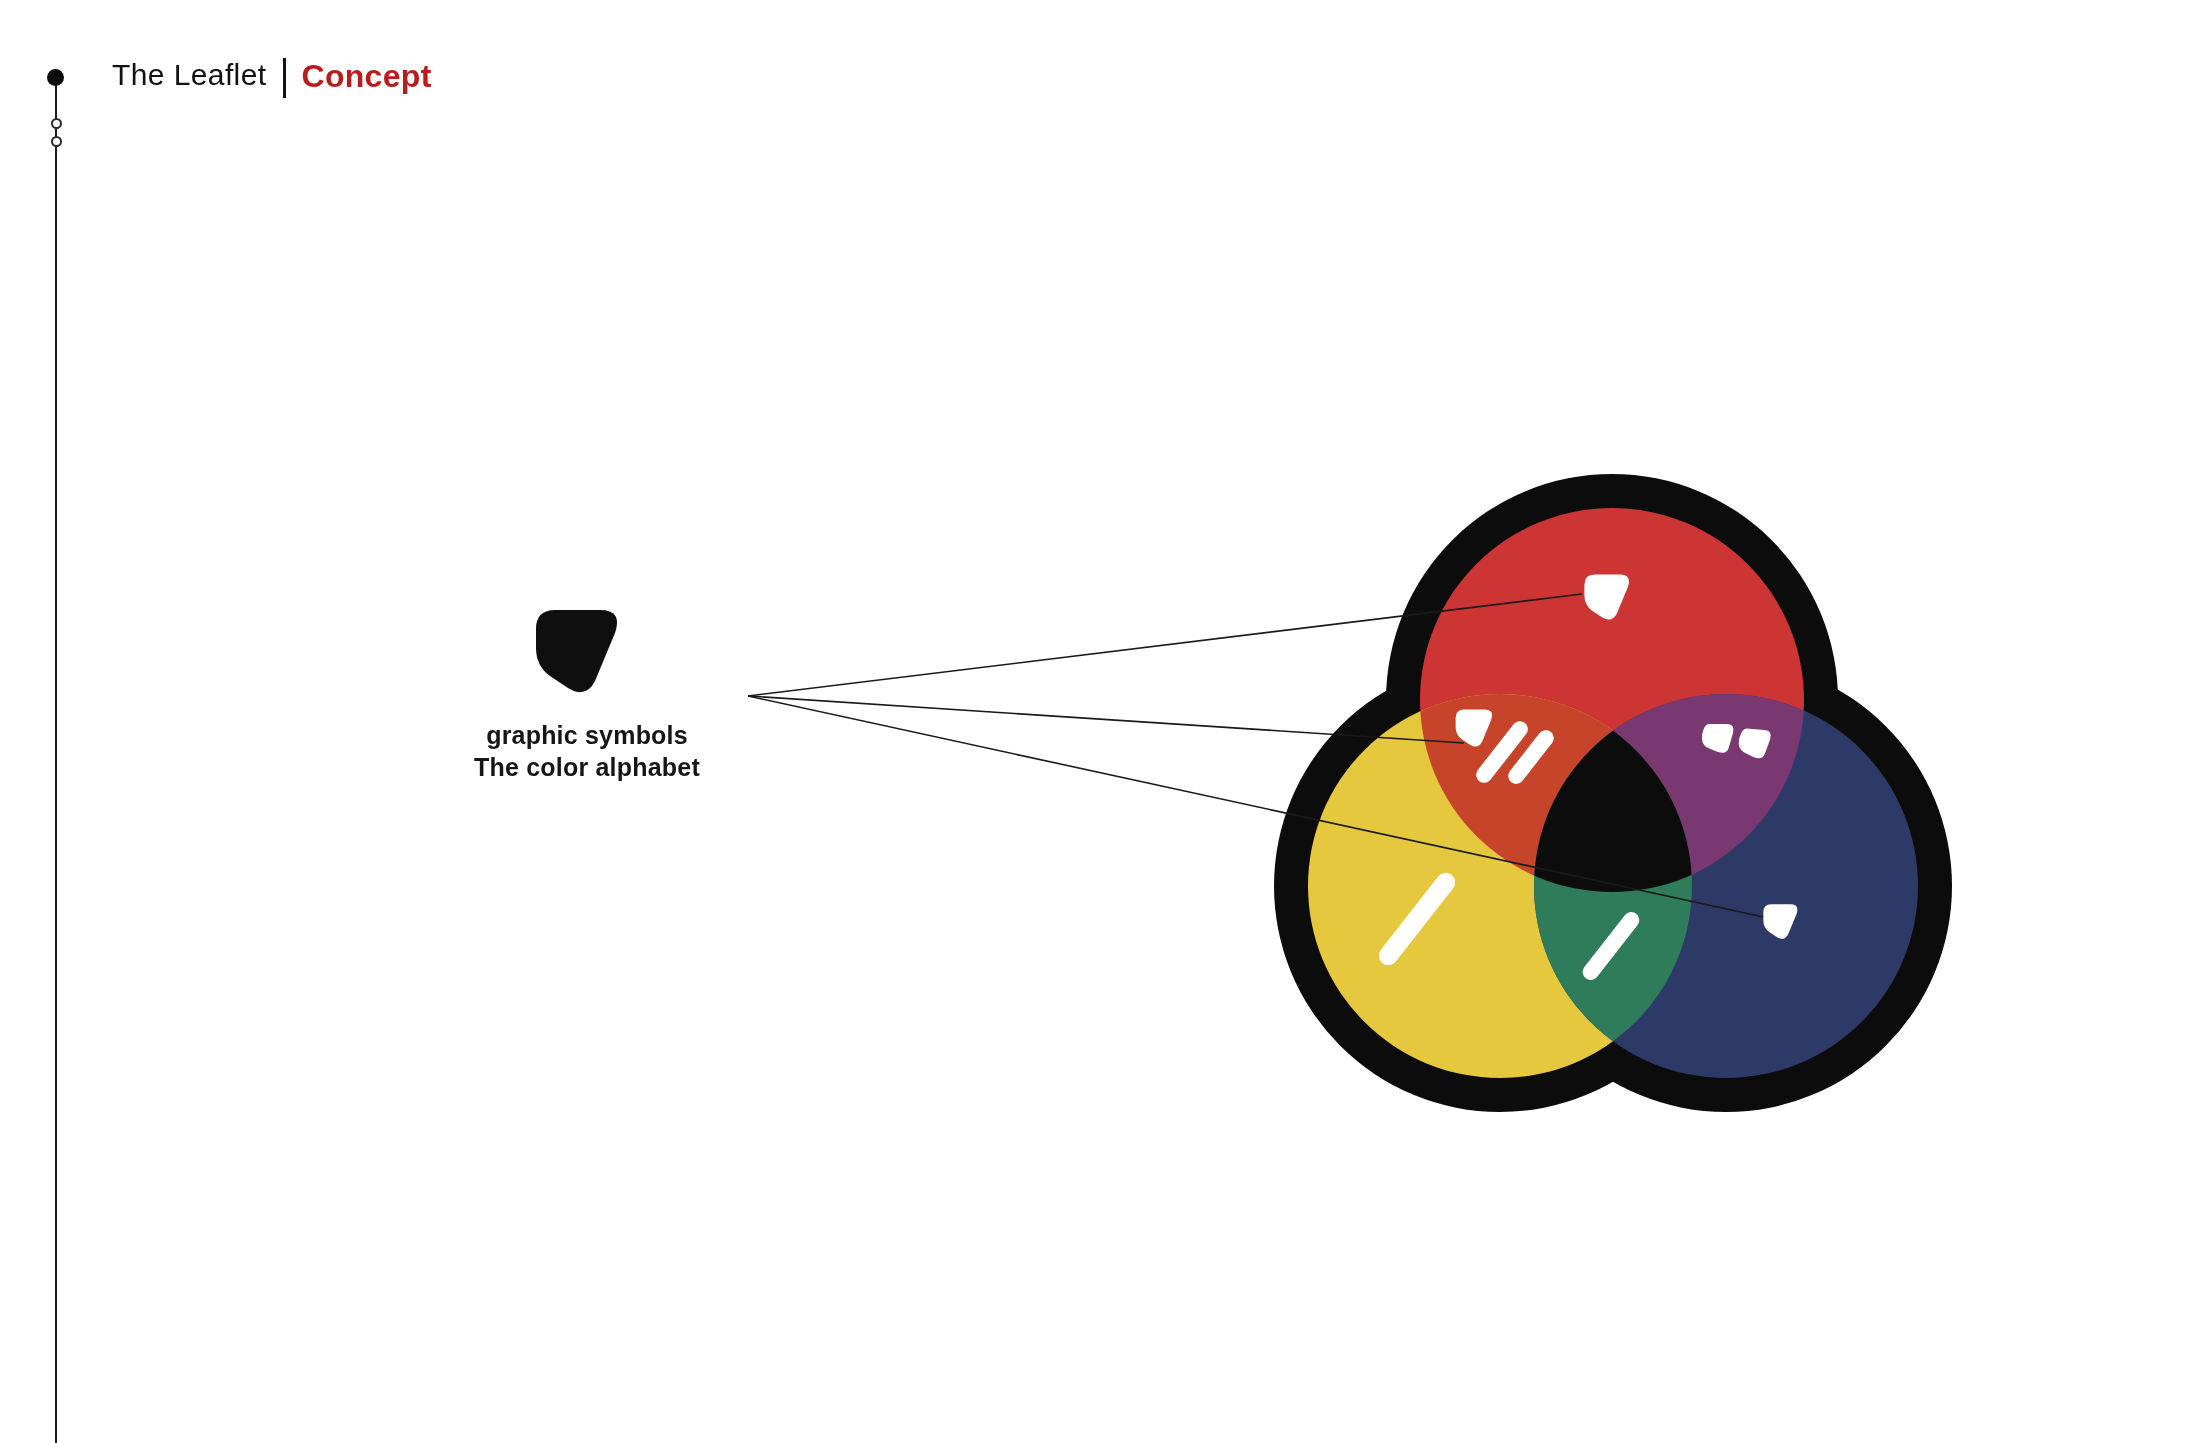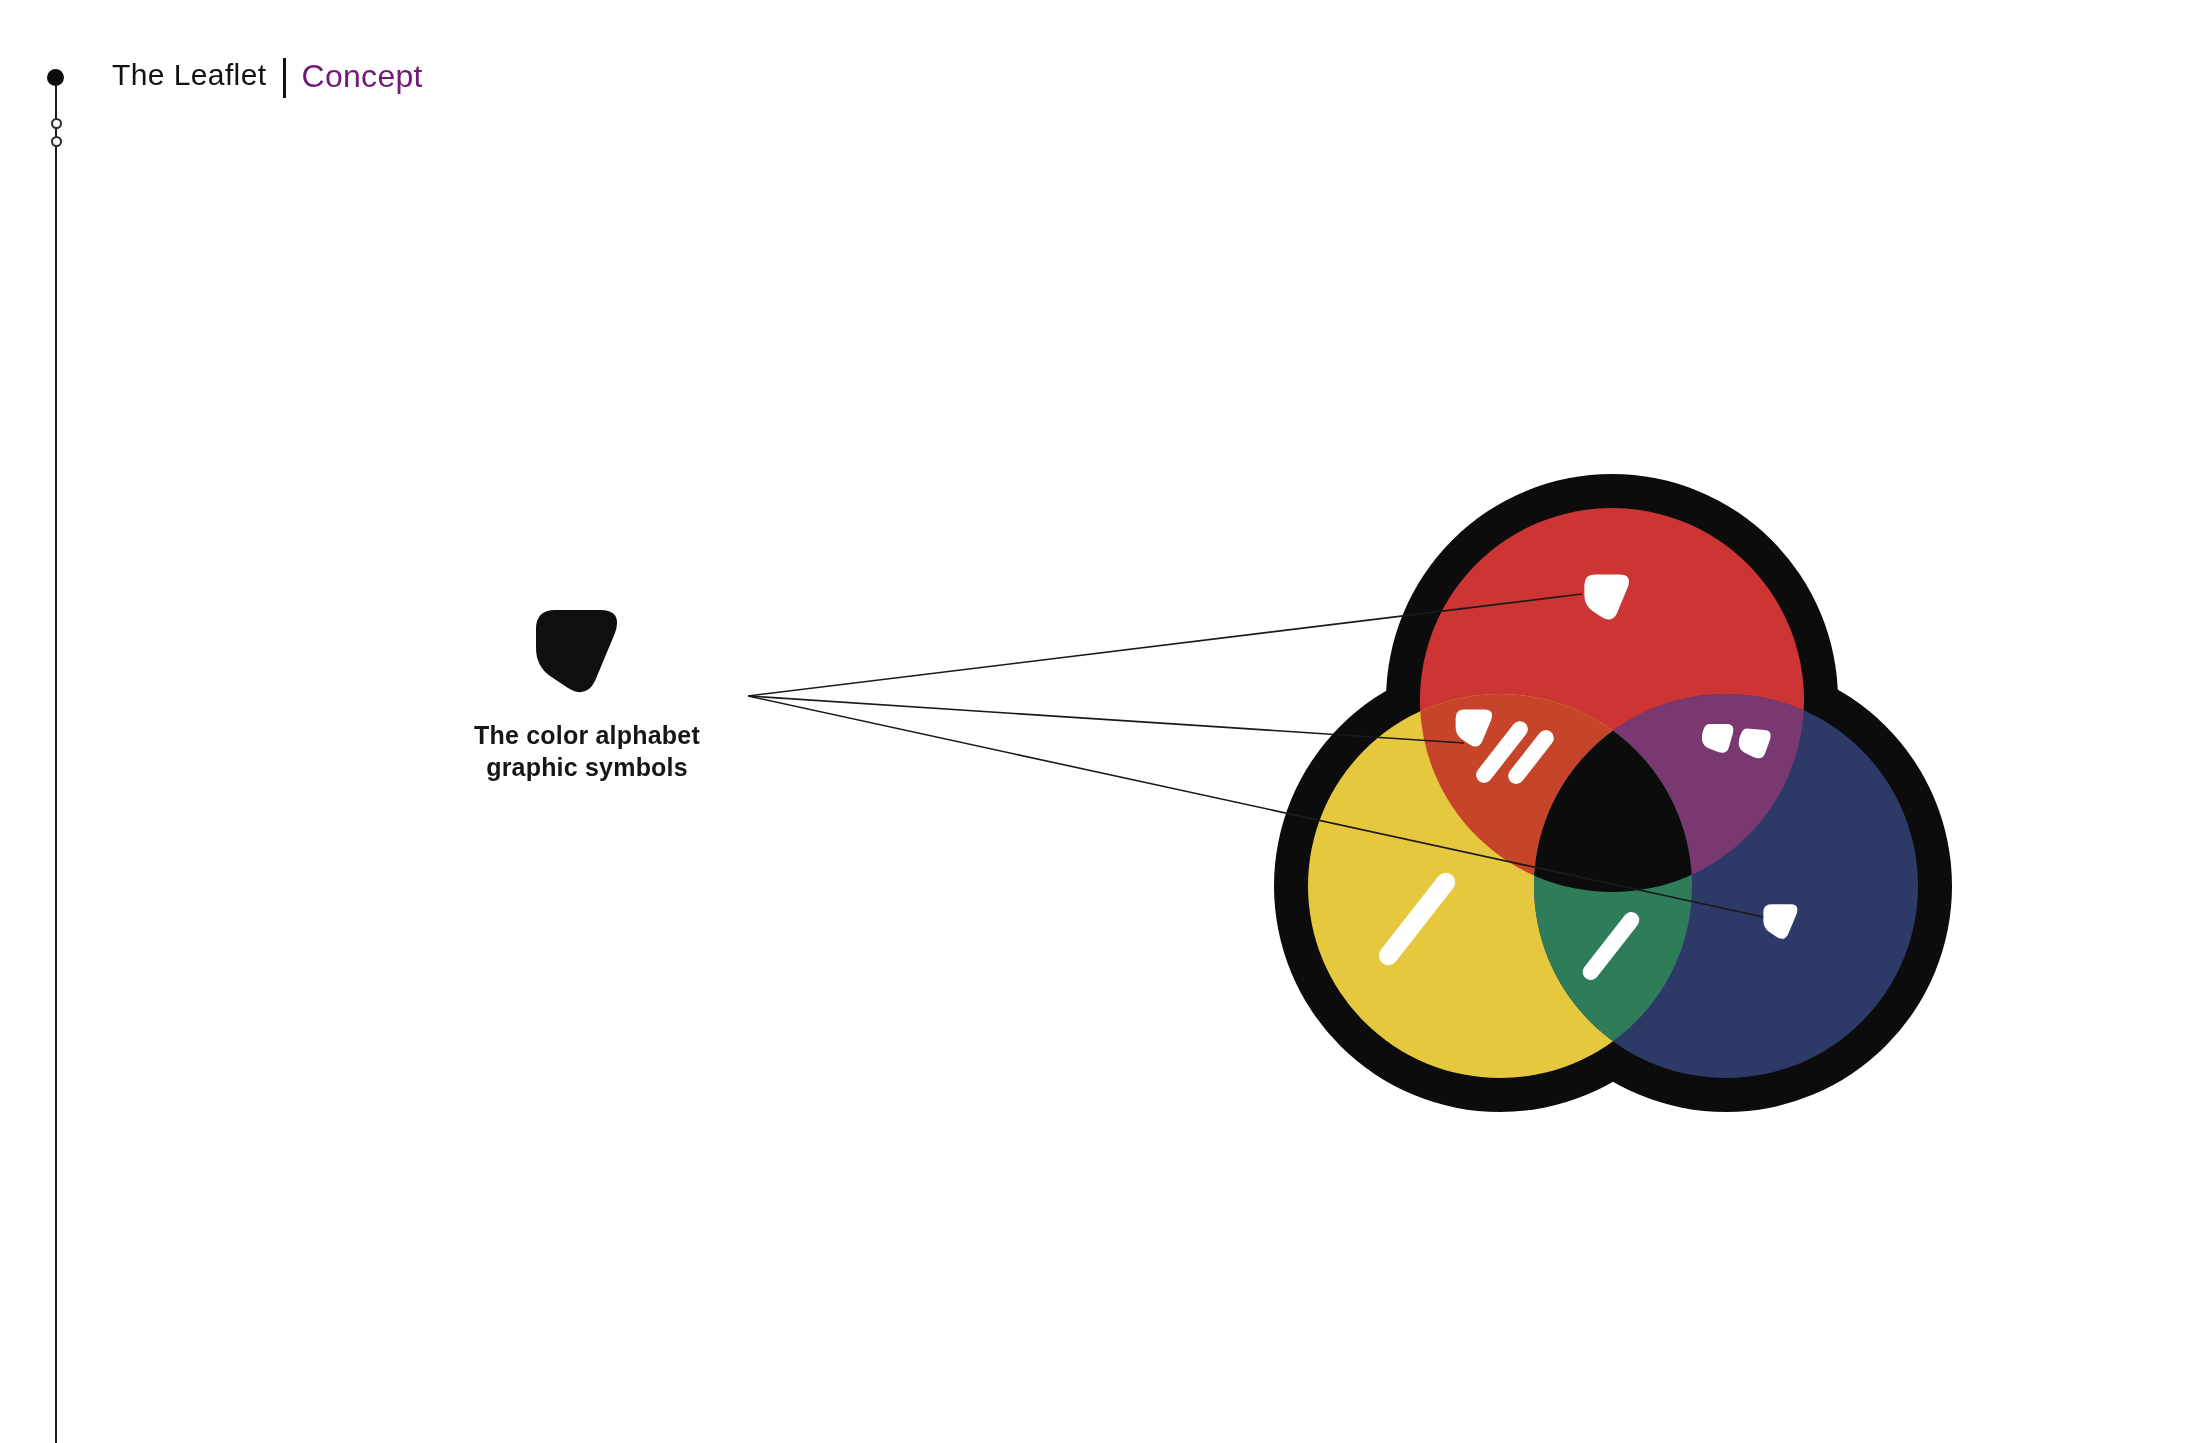--- a/index.html
+++ b/index.html
@@ -39,23 +39,23 @@
     letter-spacing: 0.4px;
     color: #121212;
   }
   .header-divider {
     width: 3px;
     height: 40px;
     background: #121212;
   }
   .section {
     font-size: 32px;
-    font-weight: 400;
+    font-weight: 700;
     letter-spacing: 0.3px;
-    color: #701a75;
+    color: #b91c1c;
   }
   
   .rail-line {
     position: absolute;
     left: 55px;
     top: 80px;
     width: 2px;
     height: 1363px;
     background: #1c1c1c;
   }
@@ -102,22 +102,22 @@
 <div class="rail-ring r1"></div>
 <div class="rail-ring r2"></div>
 
 <div class="header">
   <span class="brand">The Leaflet</span>
   <span class="header-divider"></span>
   <span class="section">Concept</span>
 </div>
 
 <div class="caption">
+  <div>graphic symbols</div>
   <div>The color alphabet</div>
-  <div>graphic symbols</div>
 </div>
 
 <svg class="art" viewBox="0 0 2200 1443" xmlns="http://www.w3.org/2000/svg">
   <defs>
     <path id="pick" d="M 27 8 L 72 8 Q 95 8 87 31 L 67 79 Q 58 97 40 86 L 22 74 Q 8 64 8 46 L 8 27 Q 8 8 27 8 Z"></path>
     <path id="mark" d="M 9 2 L 27 2 Q 35 2 33 11 L 29 25 Q 27 33 18 30 L 8 26 Q 1 23 2 13 L 3 9 Q 5 2 9 2 Z"></path>
     <clipPath id="clip-red">
         <circle cx="1612" cy="700" r="192"></circle>
       </clipPath>
     <clipPath id="clip-yellow">

